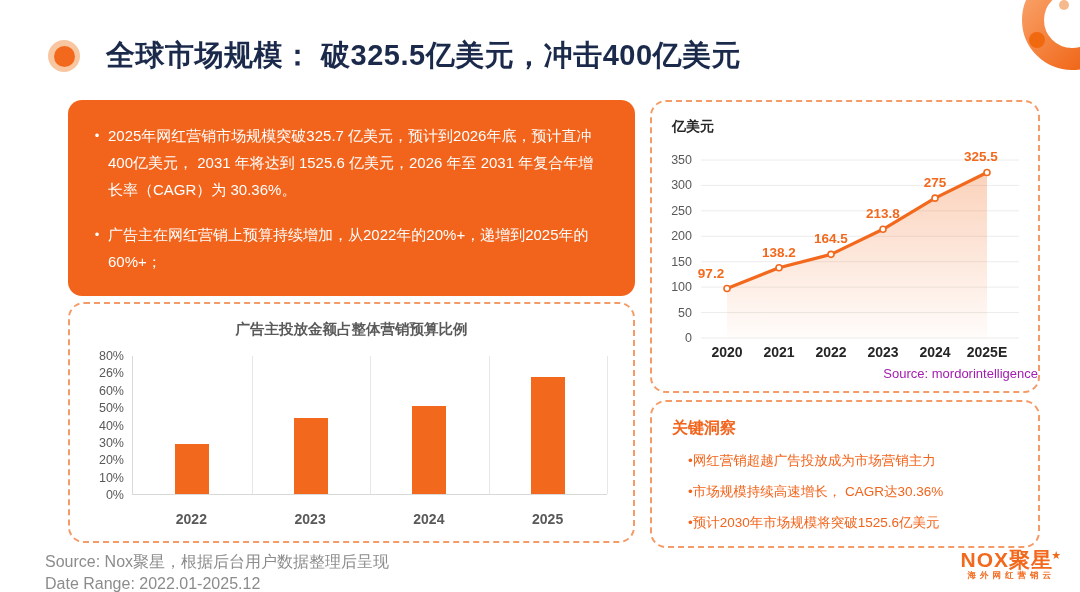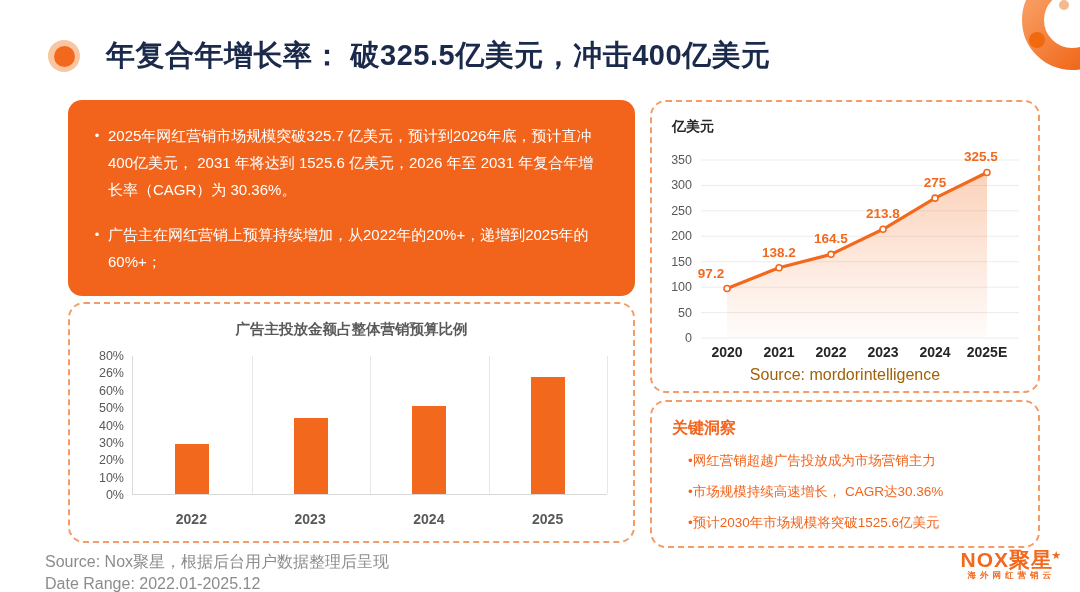--- a/index.html
+++ b/index.html
@@ -33,21 +33,21 @@
   .bar-yaxis{position:absolute;left:0;top:0;bottom:0;width:42px;}
   .bar-ytick{position:absolute;right:8px;transform:translateY(50%);font-size:12.5px;color:#595959;}
   .bar-plot{position:absolute;left:42px;right:0;top:0;bottom:0;border-left:1px solid #D9D9D9;border-bottom:1px solid #D9D9D9;}
   .bar-vgrid{position:absolute;top:0;bottom:0;width:1px;background:#E7E7E7;}
   .bar{position:absolute;bottom:0;width:34px;transform:translateX(-50%);}
   .bar-xlabels{position:absolute;left:62px;right:26px;bottom:14px;display:flex;}
   .bar-xlabels span{flex:1;text-align:center;font-size:14px;font-weight:600;color:#595959;}
   
   .unit-label{margin:16px 0 0 20px;font-size:14px;font-weight:bold;color:#262626;}
   .line-svg{display:block;margin:0 auto;}
-  .chart-source{text-align:center;font-size:16px;color:#a16207;margin-top:2px;}
+  .chart-source{text-align:right;font-size:13px;color:#a21caf;margin-top:2px;}
   
   .insight-heading{font-size:16px;font-weight:bold;color:#F2641C;margin-bottom:13px;}
   .insight-item{font-size:13.5px;color:#F2641C;margin-bottom:13px;margin-left:16px;}
   
   .footer-note{position:absolute;left:45px;top:551px;font-size:16px;color:#8C8C8C;line-height:1.35;}
   .logo{position:absolute;right:18px;top:549px;text-align:center;color:#F2691D;}
   .logo-row{font-size:21px;font-weight:bold;letter-spacing:1px;line-height:1;}
   .logo-star{font-size:11px;vertical-align:super;margin-left:-2px;}
   .logo-sub{font-size:8.5px;letter-spacing:4px;margin-top:0;font-weight:600;}
 </style>
@@ -65,21 +65,21 @@
     </defs>
     <circle cx="112" cy="20" r="39" fill="none" stroke="url(#ringGrad)" stroke-width="22"></circle>
     <circle cx="77" cy="40" r="8" fill="#F1690F"></circle>
     <circle cx="104" cy="5" r="5" fill="#F6B98C"></circle>
   </svg>
 
   <div class="header">
     <div class="title-dot">
       <div class="title-dot-inner"></div>
     </div>
-    <div class="page-title">年复合年增长率： 破325.5亿美元，冲击400亿美元</div>
+    <div class="page-title">全球市场规模： 破325.5亿美元，冲击400亿美元</div>
   </div>
 
   <div class="summary-box">
     <ul class="summary-list">
       <li class="summary-item">
         <span class="summary-bullet">•</span>
         <span>2025年网红营销市场规模突破325.7 亿美元，预计到2026年底，预计直冲400亿美元， 2031 年将达到 1525.6 亿美元，2026 年至 2031 年复合年增长率（CAGR）为 30.36%。</span>
       </li>
       <li class="summary-item">
         <span class="summary-bullet">•</span>

